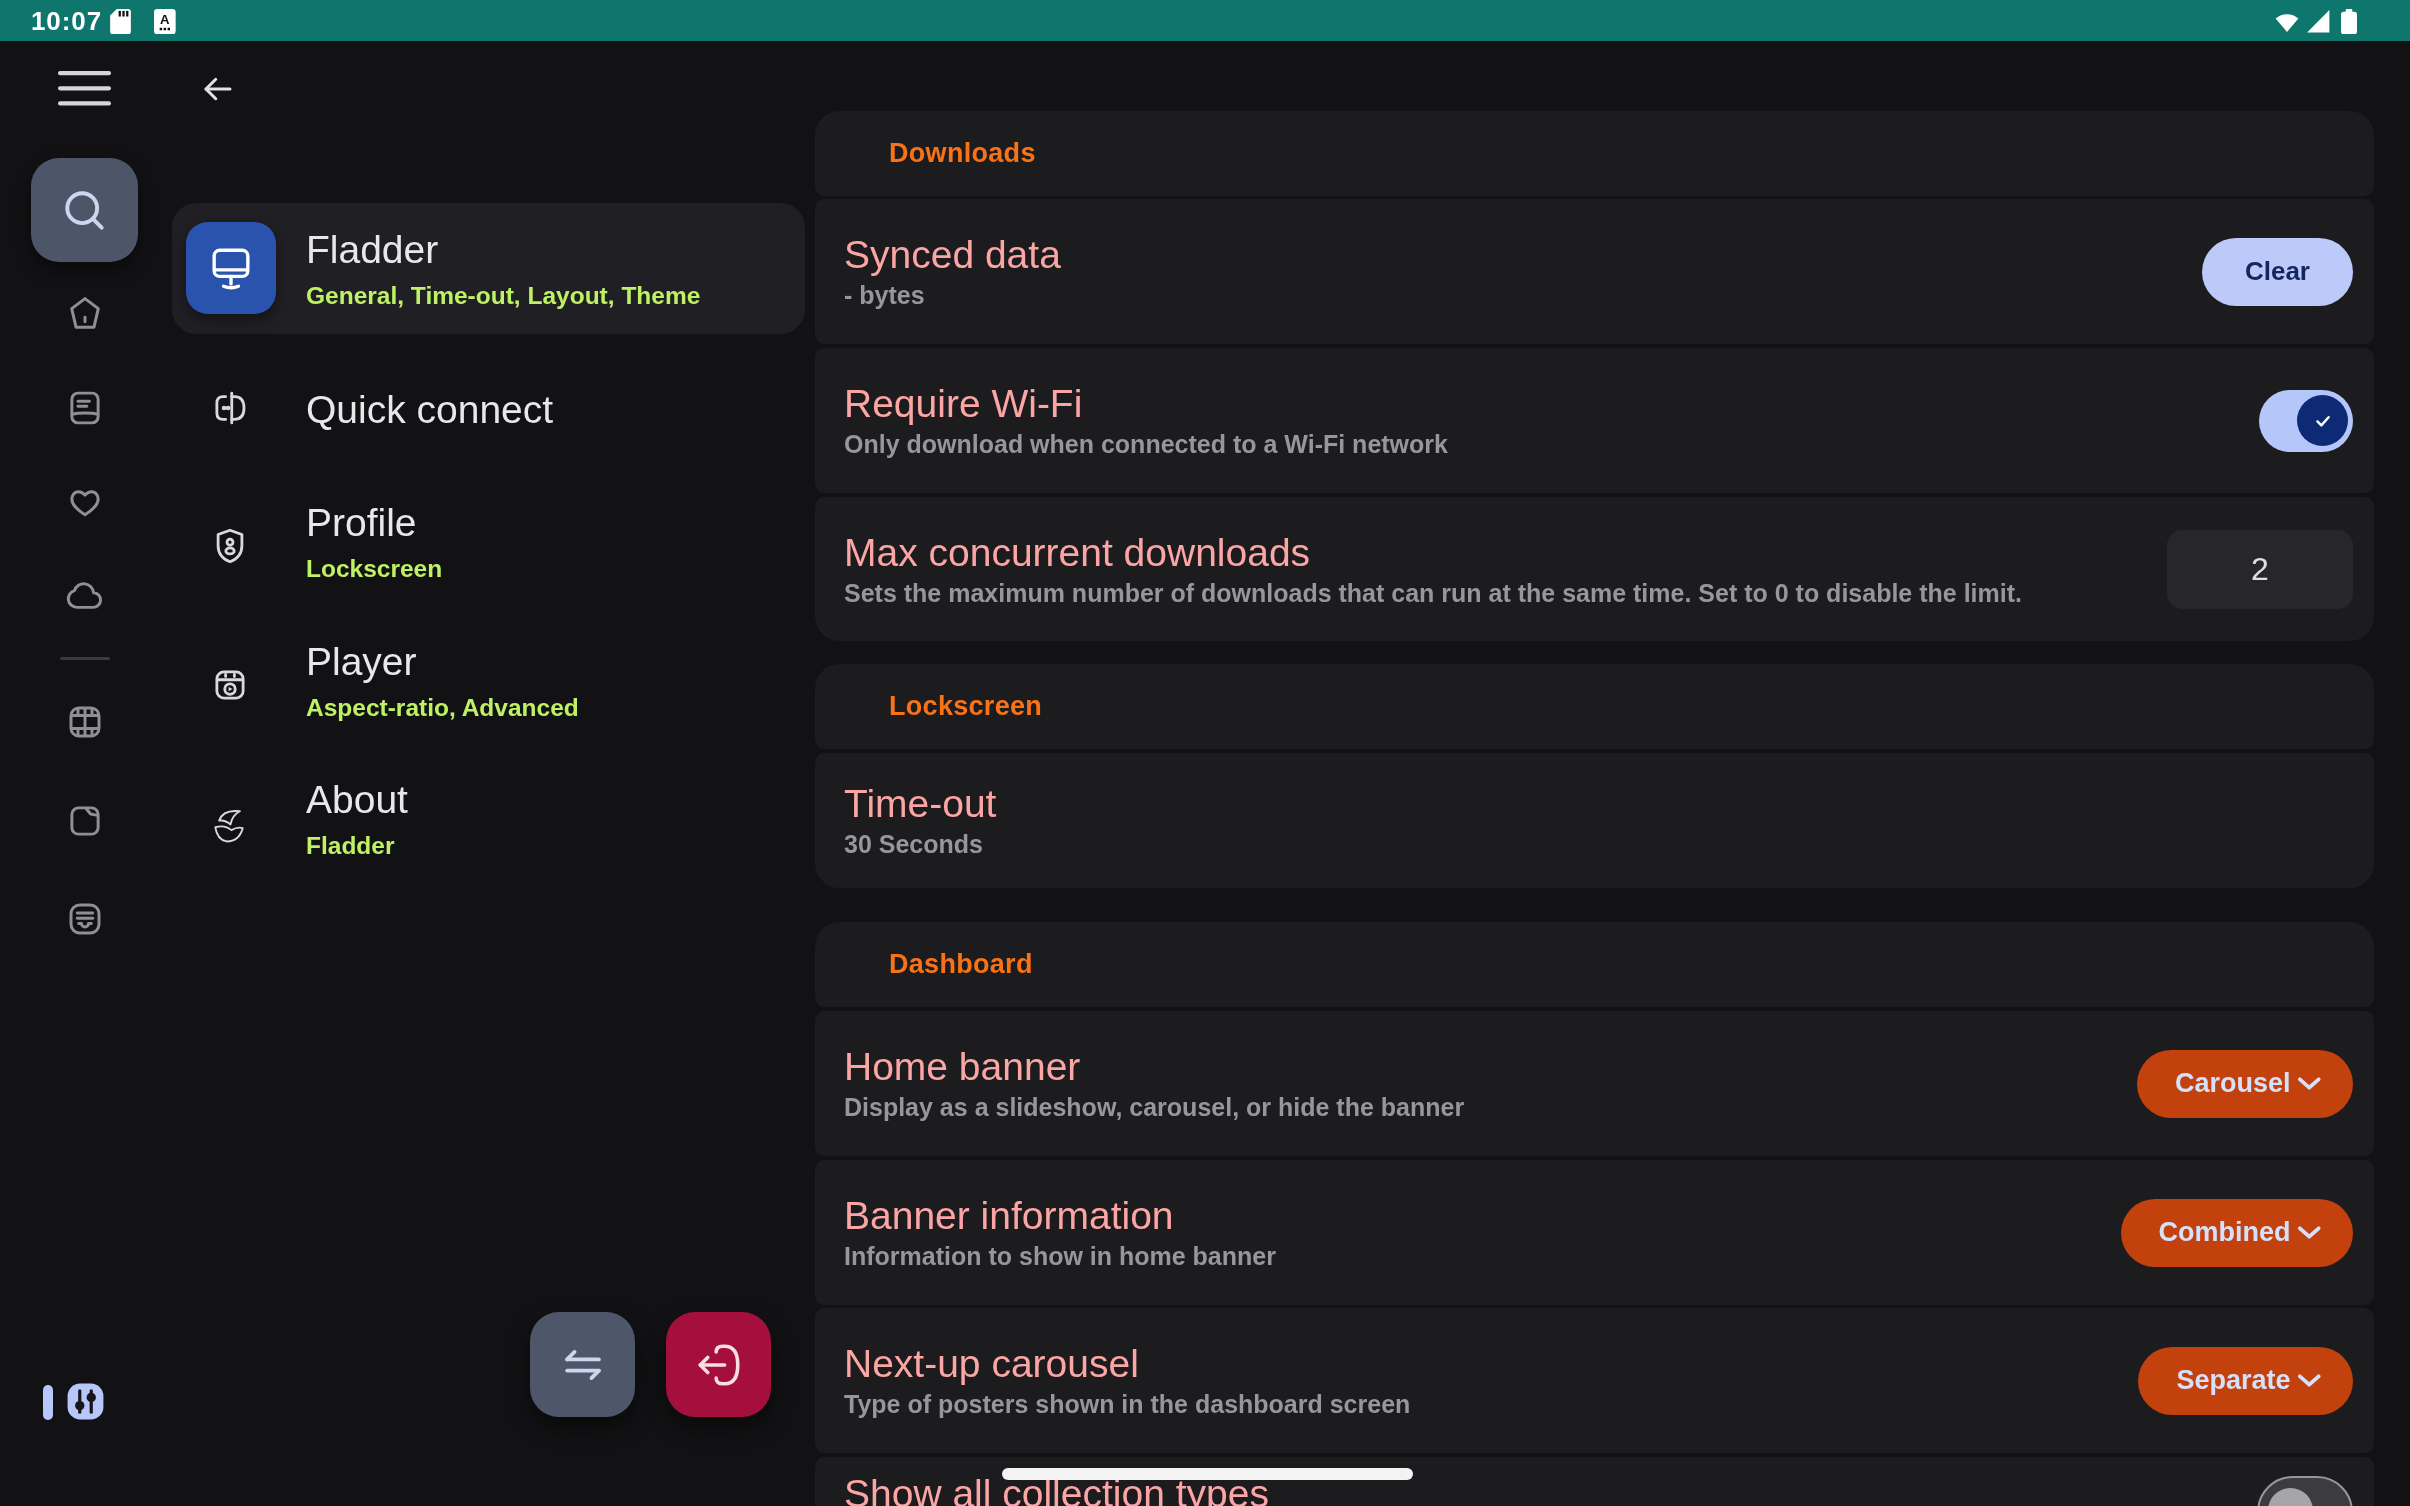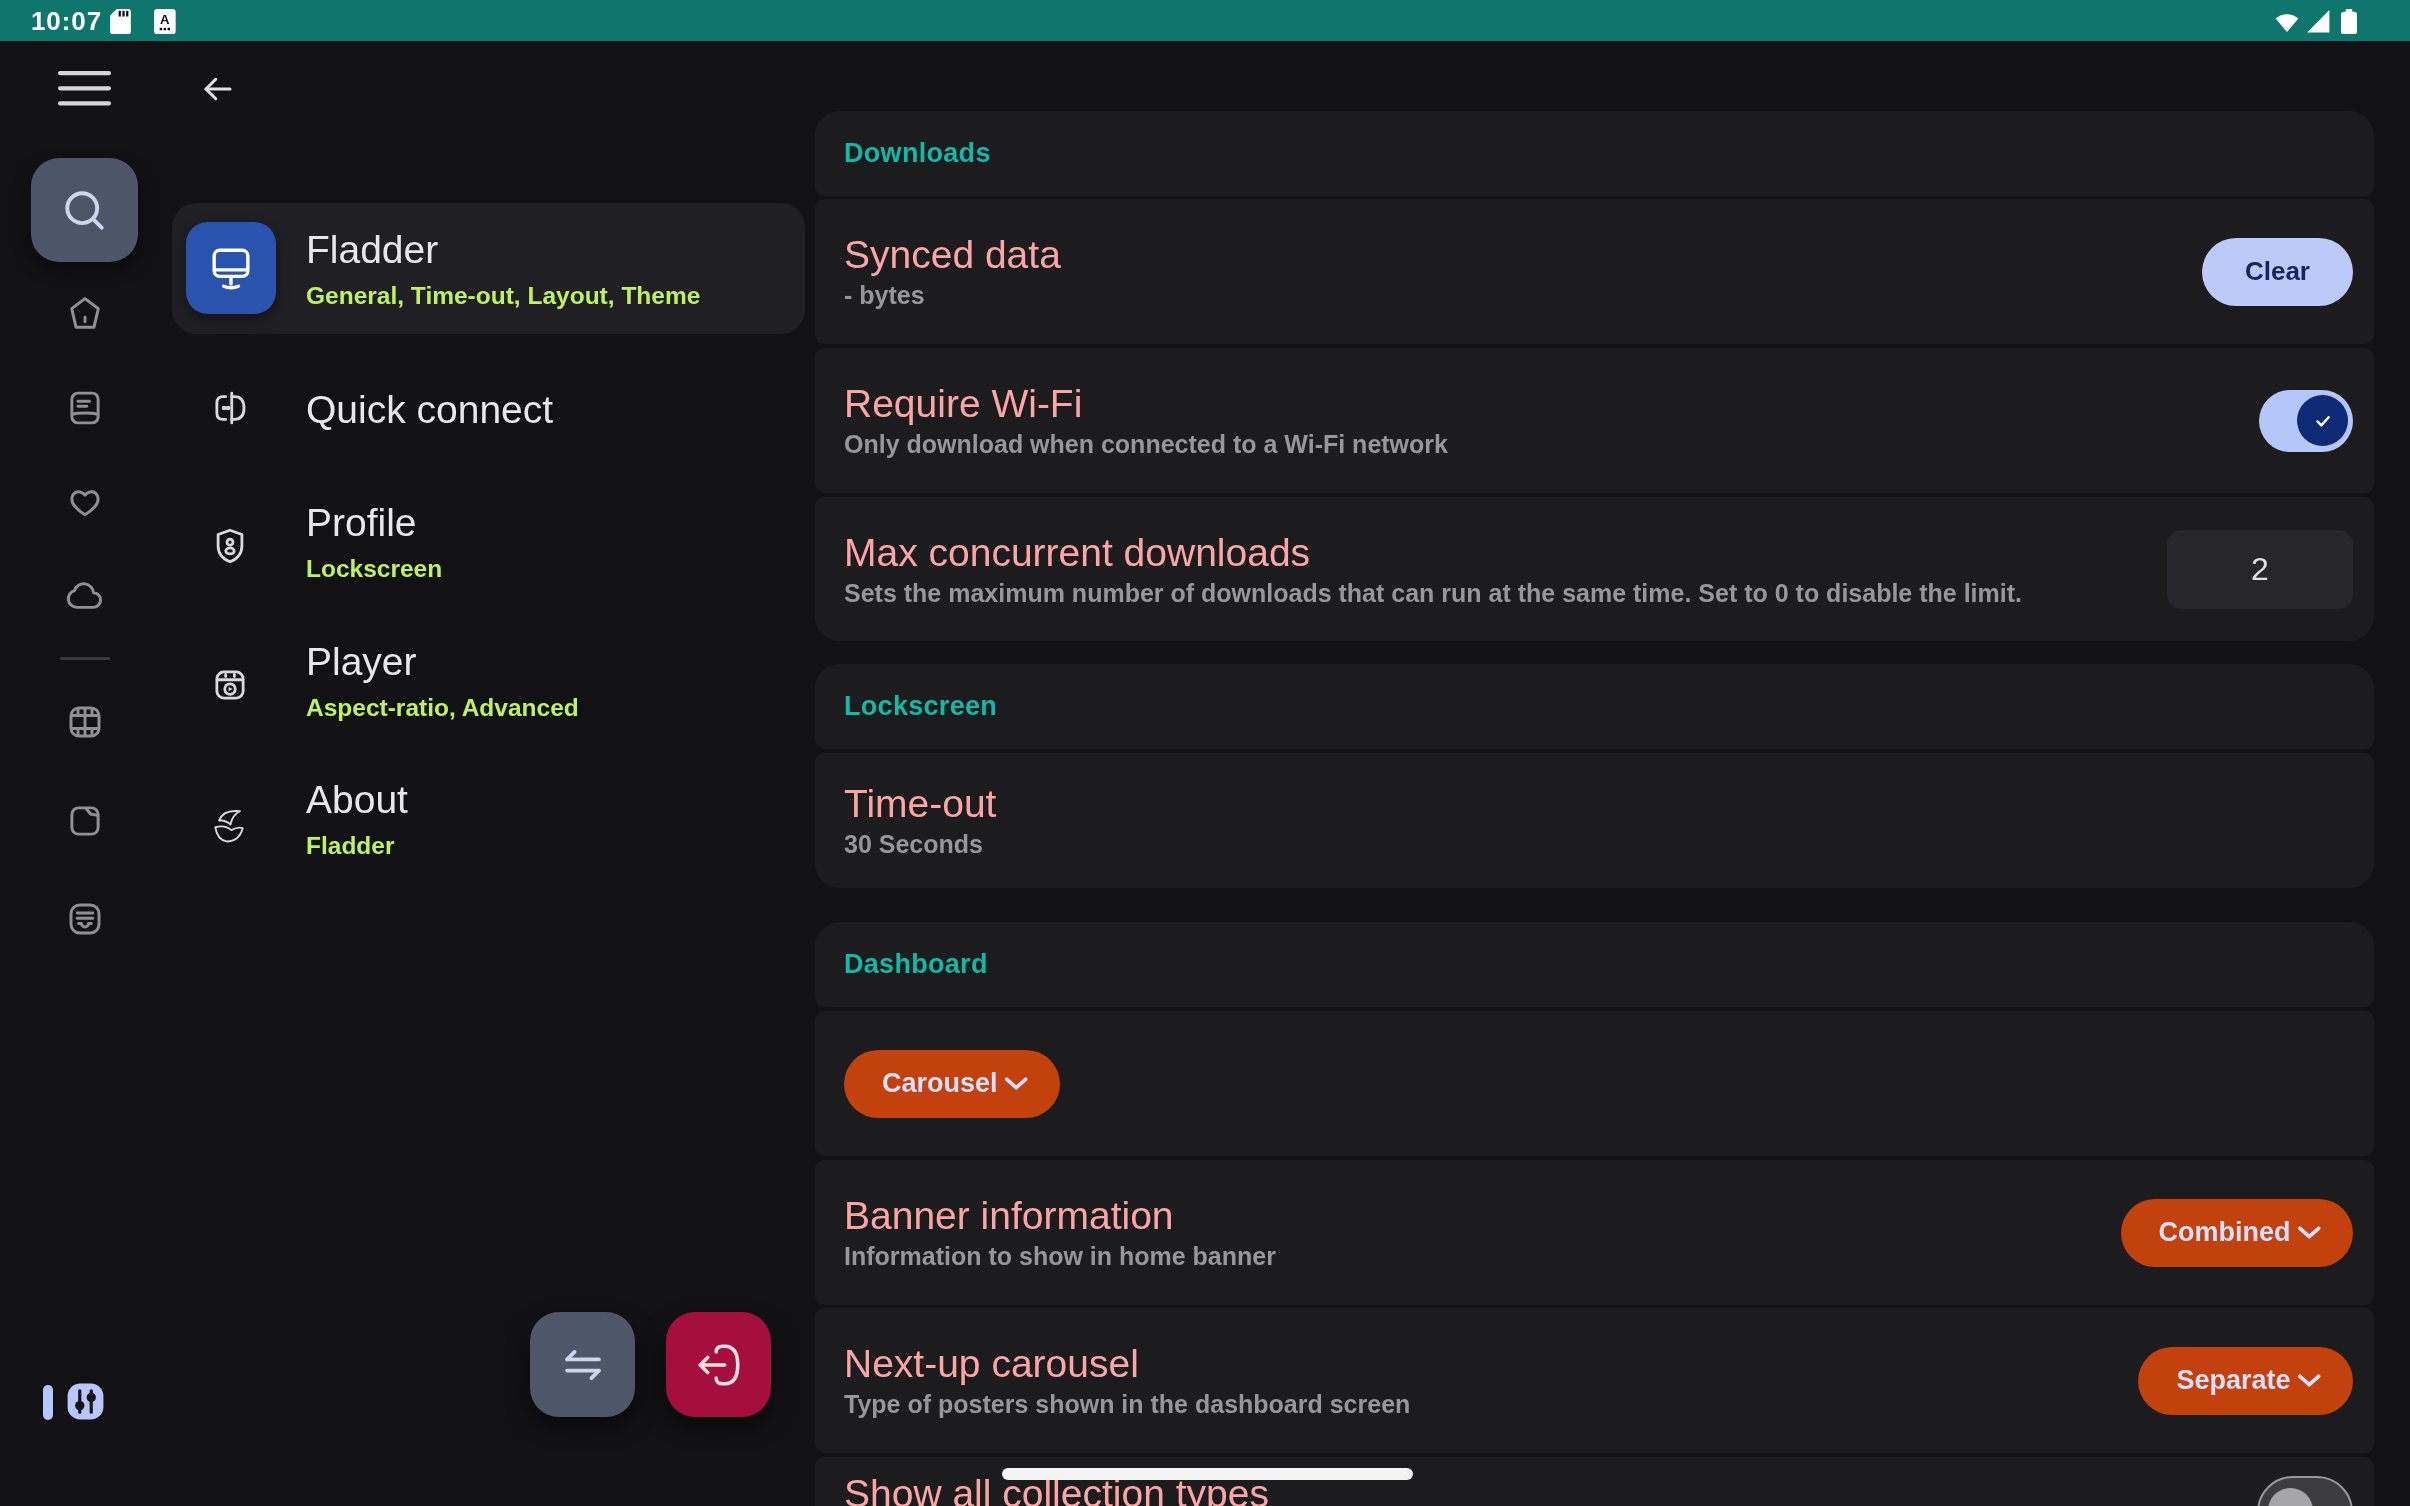--- a/index.html
+++ b/index.html
@@ -34,21 +34,21 @@
     display:flex;align-items:center;justify-content:center;box-shadow:0 5.6px 13px rgba(0,0,0,.4);
   }
   .menu-row{position:absolute;left:0;width:633px;height:132px;}
   .menu-row .mi{position:absolute;left:37px;top:45px;width:42px;height:42px;}
   .m-title{position:absolute;left:134px;font-size:39px;font-weight:400;color:#e8e8ea;white-space:nowrap;}
   .m-sub{position:absolute;left:134px;font-size:24.5px;font-weight:600;color:#bef264;white-space:nowrap;}
   
   #content{position:absolute;left:815px;top:41px;width:1559px;bottom:0;}
   .card{position:absolute;left:0;width:1559px;background:#1c1c1f;}
   .sec-hdr{border-radius:24.5px 24.5px 9.4px 9.4px;display:flex;align-items:center;padding-left:29px;box-sizing:border-box;}
-  .sec-hdr span{font-size:27px;font-weight:700;color:#14b8a6;letter-spacing:0.3px;}
+  .sec-hdr span{font-size:27px;font-weight:700;color:#f97316;letter-spacing:0.3px;margin-left:45px;}
   .row{display:flex;align-items:center;padding:0 21px 0 29px;box-sizing:border-box;}
   .row-text{flex:1;min-width:0;padding-right:28px;}
   .row-title{font-size:39px;font-weight:400;color:#fca5a5;white-space:nowrap;}
   .row-sub{font-size:25px;font-weight:600;color:#96969b;margin-top:4px;white-space:nowrap;}
   .pill-btn{
     height:68px;border-radius:34px;background:#bdcaf9;border:none;cursor:pointer;
     display:flex;align-items:center;justify-content:center;padding:0 43px;
     font-family:inherit;font-size:26px;font-weight:700;color:#15265f;
   }
   .toggle-on{position:relative;width:94px;height:62px;border-radius:31px;background:#b5c6fa;flex:none;}
@@ -280,20 +280,24 @@
         <div class="row-title">Time-out</div>
         <div class="row-sub">30 Seconds</div>
       </div>
     </div>
 
     <div class="card sec-hdr" style="top:881px;height:85px">
       <span>Dashboard</span>
     </div>
 
     <div class="card row" style="top:970px;height:145px;border-radius:9.4px">
+      <div class="row-text">
+        <div class="row-title">Home banner</div>
+        <div class="row-sub">Display as a slideshow, carousel, or hide the banner</div>
+      </div>
       <button class="dd-btn">
         <span>Carousel</span>
         <svg width="24.5" height="15" viewBox="0 0 26 16" fill="none" stroke="#d7e0fb" stroke-width="4" stroke-linecap="round" stroke-linejoin="round">
             <polyline points="3,3.5 13,12.5 23,3.5"></polyline>
           </svg>
       </button>
     </div>
 
     <div class="card row" style="top:1119px;height:145px;border-radius:9.4px">
       <div class="row-text">

